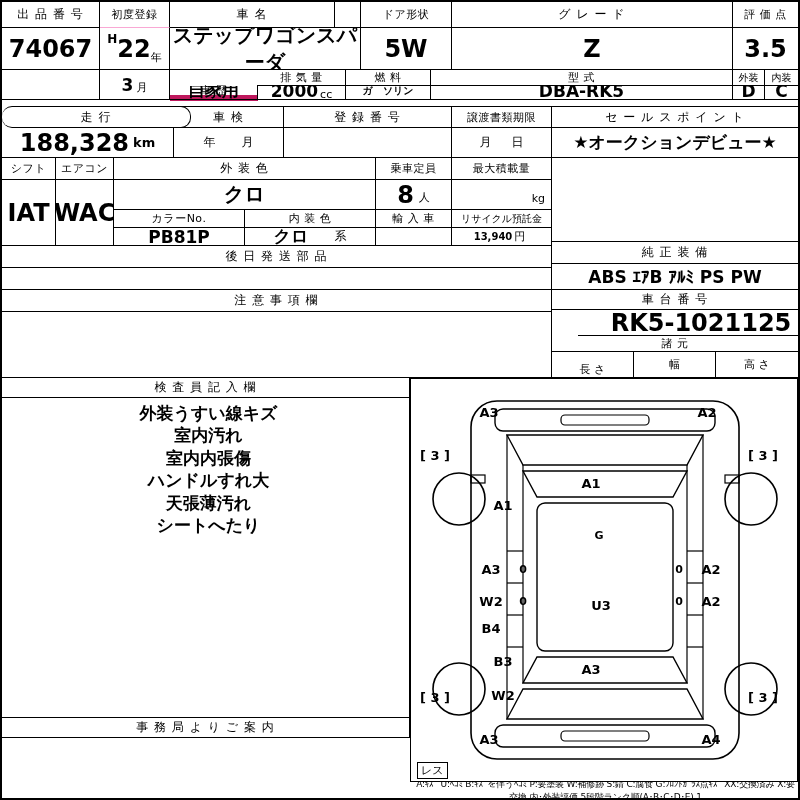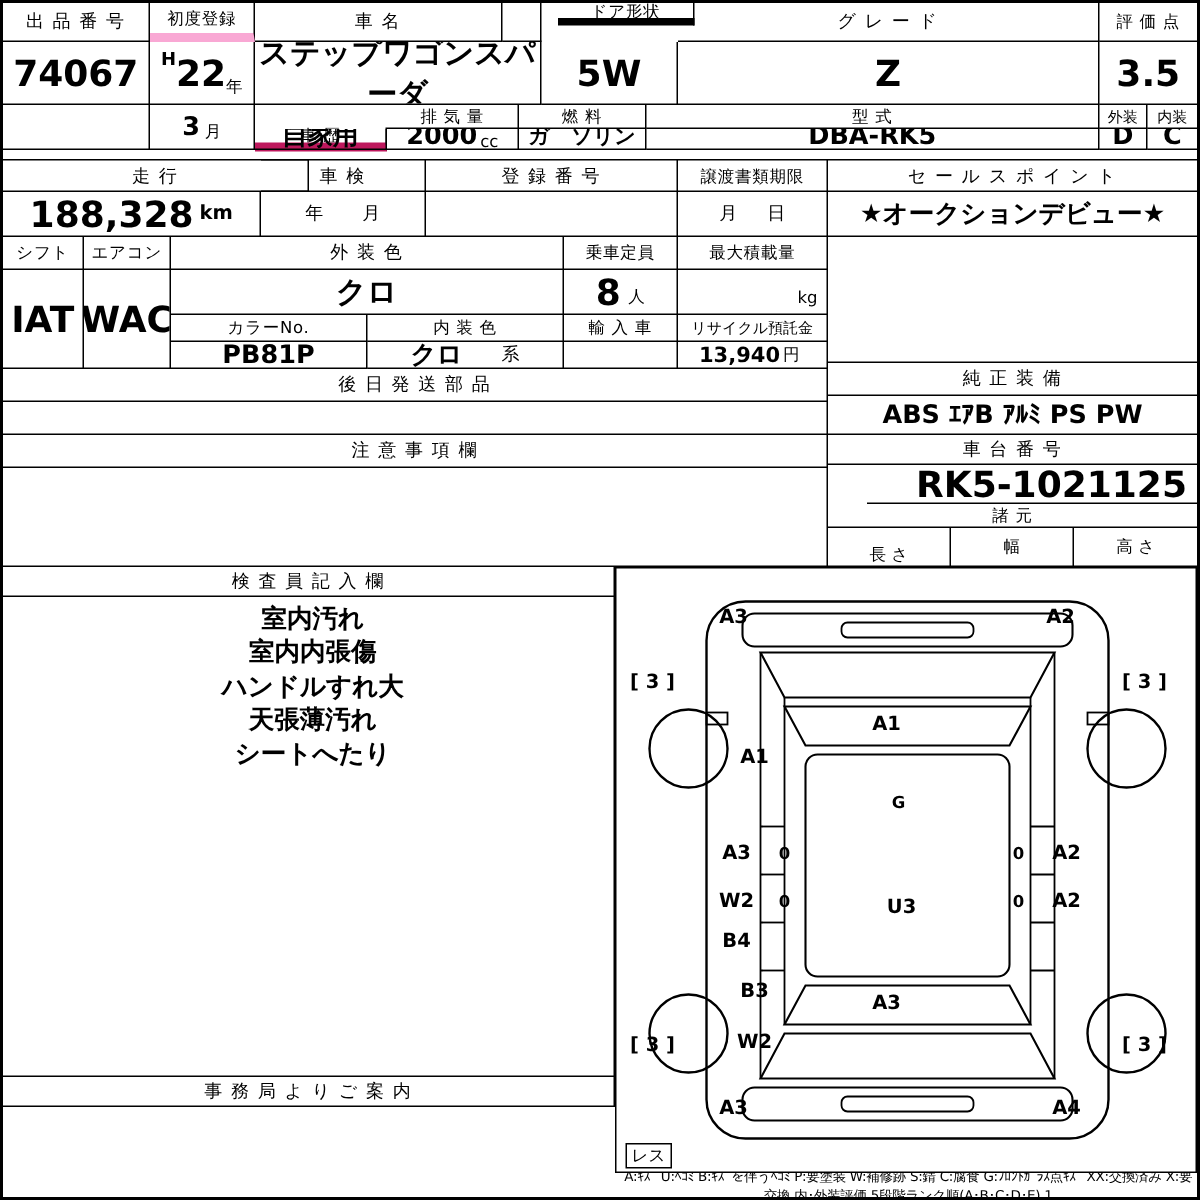--- a/index.html
+++ b/index.html
@@ -11,21 +11,21 @@
     -webkit-font-smoothing:none;
   }
   .sheet{position:relative;width:800px;height:800px;box-sizing:border-box;border:2px solid #000;}
   .bx{position:absolute;box-sizing:border-box;border:1px solid #000;display:flex;align-items:center;justify-content:center;text-align:center;overflow:hidden;}
   .nb{border:none;}
   .lbl{font-size:12px;letter-spacing:1px;}
   .lbl-s{font-size:11px;letter-spacing:0.5px;}
   .val{font-size:20px;font-weight:bold;}
   .val-l{font-size:24px;font-weight:bold;}
   .val-m{font-size:17px;font-weight:bold;}
-  .val-s{font-size:14px;font-weight:bold;}
+  .val-s{font-size:10px;font-weight:bold;}
   .unit{font-size:11px;font-weight:normal;}
   .insp{font-size:17px;font-weight:bold;line-height:1.32;padding:4px 0 0 6px;}
   .insp div{white-space:nowrap;}
   .diagram{position:absolute;box-sizing:border-box;border:1px solid #000;}
   svg{display:block;}
   .dmark{font-size:13px;font-weight:bold;}
   .dmark-s{font-size:11px;font-weight:bold;}
   .footer-note{font-size:9px;letter-spacing:-0.2px;}
   .bot{font-size:16px;font-weight:bold;line-height:1.35;}
 </style>
@@ -34,39 +34,39 @@
 
 <div class="sheet">
 
   <div class="bx nb" style="left:0;top:0;width:98px;height:26px;border-right:1px solid #000;border-bottom:1px solid #000;">
       <span class="lbl">出 品 番 号</span>
     </div>
   <div class="bx nb" style="left:0;top:26px;width:98px;height:42px;border-right:1px solid #000;border-bottom:1px solid #000;">
       <span class="val-l">74067</span>
     </div>
 
-  <div class="bx nb" style="left:98px;top:0;width:70px;height:26px;border-right:1px solid #000;border-bottom:6px solid #f9a8d4;">
+  <div class="bx nb" style="left:98px;top:0;width:70px;height:26px;border-right:1px solid #000;border-bottom:1px solid #f9a8d4;">
       <span class="lbl-s">初度登録</span>
     </div>
   <div class="bx nb" style="left:98px;top:26px;width:70px;height:42px;border-right:1px solid #000;border-bottom:1px solid #000;">
     <span style="font-size:12px;font-weight:bold;align-self:flex-start;margin-top:4px;">H</span>
     <span class="val-l">22</span>
     <span style="font-size:11px;align-self:flex-end;margin-bottom:4px;">年</span>
   </div>
 
   <div class="bx nb" style="left:168px;top:0;width:165px;height:26px;border-right:1px solid #000;border-bottom:1px solid #000;">
       <span class="lbl">車 名</span>
     </div>
   <div class="bx nb" style="left:168px;top:26px;width:191px;height:42px;border-right:1px solid #000;border-bottom:1px solid #000;">
       <span class="val">ステップワゴンスパーダ</span>
     </div>
 
   <div class="bx nb" style="left:333px;top:0;width:26px;height:26px;border-bottom:1px solid #000;border-right:1px solid #000;"></div>
 
-  <div class="bx nb" style="left:370px;top:0;width:91px;height:15px;border-right:1px solid #000;border-bottom:5px solid #000000;">
+  <div class="bx nb" style="left:359px;top:0;width:91px;height:26px;border-right:1px solid #000;border-bottom:1px solid #000000;">
       <span class="lbl-s">ドア形状</span>
     </div>
   <div class="bx nb" style="left:359px;top:26px;width:91px;height:42px;border-right:1px solid #000;border-bottom:1px solid #000;">
       <span class="val-l">5W</span>
     </div>
 
   <div class="bx nb" style="left:450px;top:0;width:281px;height:26px;border-right:1px solid #000;border-bottom:1px solid #000;">
       <span class="lbl">グ レ ー ド</span>
     </div>
   <div class="bx nb" style="left:450px;top:26px;width:281px;height:42px;border-right:1px solid #000;border-bottom:1px solid #000;">
@@ -122,21 +122,21 @@
   <div class="bx nb" style="left:763px;top:68px;width:33px;height:16px;border-bottom:1px solid #000;">
       <span style="font-size:10px;">内装</span>
     </div>
   <div class="bx nb" style="left:731px;top:84px;width:32px;height:14px;border-right:1px solid #000;border-bottom:1px solid #000;">
       <span class="val-m" style="position:relative;top:-2px;">D</span>
     </div>
   <div class="bx nb" style="left:763px;top:84px;width:33px;height:14px;border-bottom:1px solid #000;">
       <span class="val-m" style="position:relative;top:-2px;">C</span>
     </div>
 
-  <div class="bx nb" style="left:0;top:104px;width:204px;height:22px;border-right:1px solid #000;border-bottom:1px solid #000;border-top:1px solid #000;">
+  <div class="bx nb" style="left:0;top:104px;width:189px;height:22px;border-right:1px solid #000;border-bottom:1px solid #000;border-top:1px solid #000;border-radius:10px;">
       <span class="lbl">走 行</span>
     </div>
   <div class="bx nb" style="left:0;top:126px;width:172px;height:30px;border-right:1px solid #000;border-bottom:1px solid #000;">
     <span class="val-l">188,328</span>
     <span style="font-size:13px;font-weight:bold;margin-left:4px;">km</span>
   </div>
 
   <div class="bx nb" style="left:172px;top:104px;width:110px;height:22px;border-right:1px solid #000;border-bottom:1px solid #000;border-top:1px solid #000;">
       <span class="lbl">車 検</span>
     </div>
@@ -266,20 +266,21 @@
       <span style="font-size:11px;">幅</span>
     </div>
   <div class="bx nb" style="left:714px;top:350px;width:82px;height:26px;border-bottom:1px solid #000;">
       <span style="font-size:11px;">高 さ</span>
     </div>
 
   <div class="bx nb" style="left:0;top:376px;width:408px;height:20px;border-right:1px solid #000;border-bottom:1px solid #000;">
       <span class="lbl">検 査 員 記 入 欄</span>
     </div>
   <div class="bx nb insp" style="left:0;top:396px;width:408px;height:320px;border-right:1px solid #000;border-bottom:1px solid #000;display:block;">
+    <div>外装うすい線キズ</div>
     <div>室内汚れ</div>
     <div>室内内張傷</div>
     <div>ハンドルすれ大</div>
     <div>天張薄汚れ</div>
     <div>シートへたり</div>
   </div>
 
   <div class="bx nb" style="left:0;top:716px;width:408px;height:20px;border-right:1px solid #000;border-bottom:1px solid #000;">
       <span class="lbl">事 務 局 よ り ご 案 内</span>
     </div>

